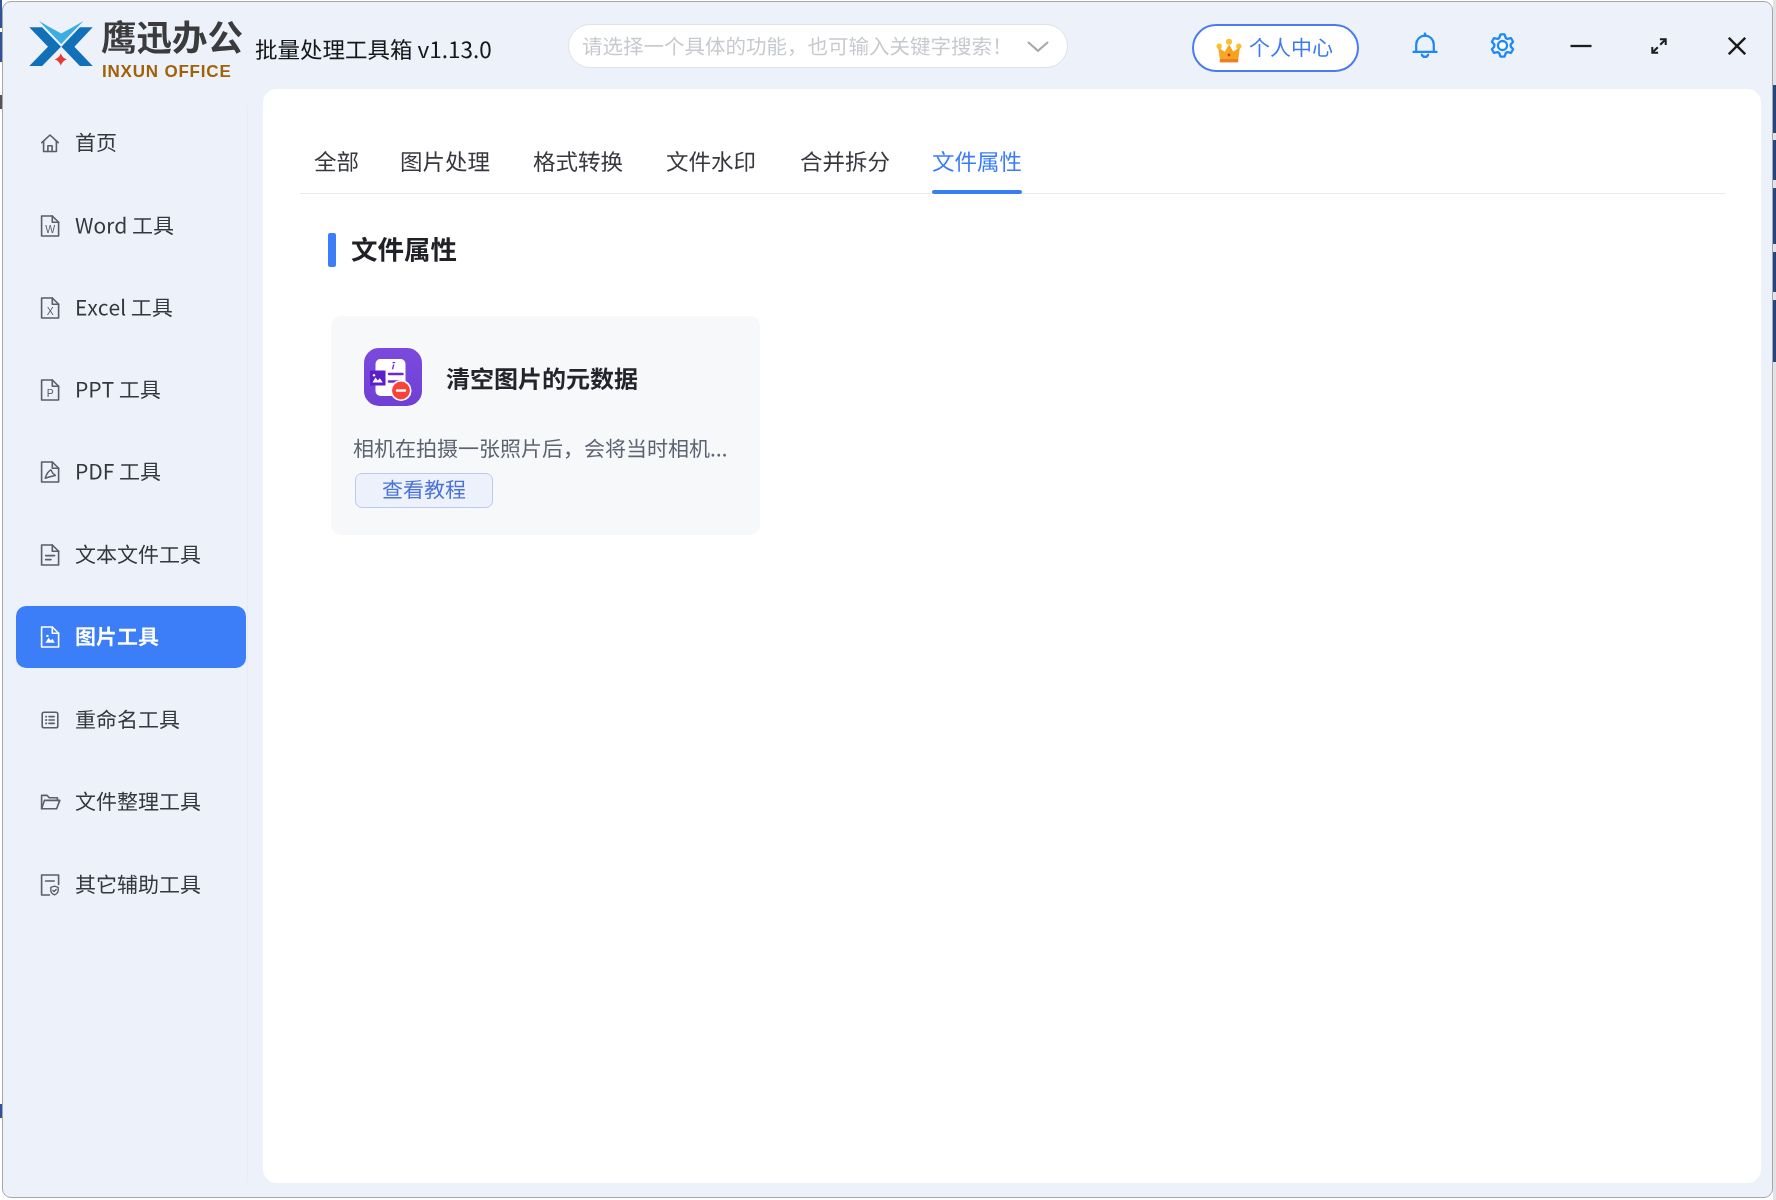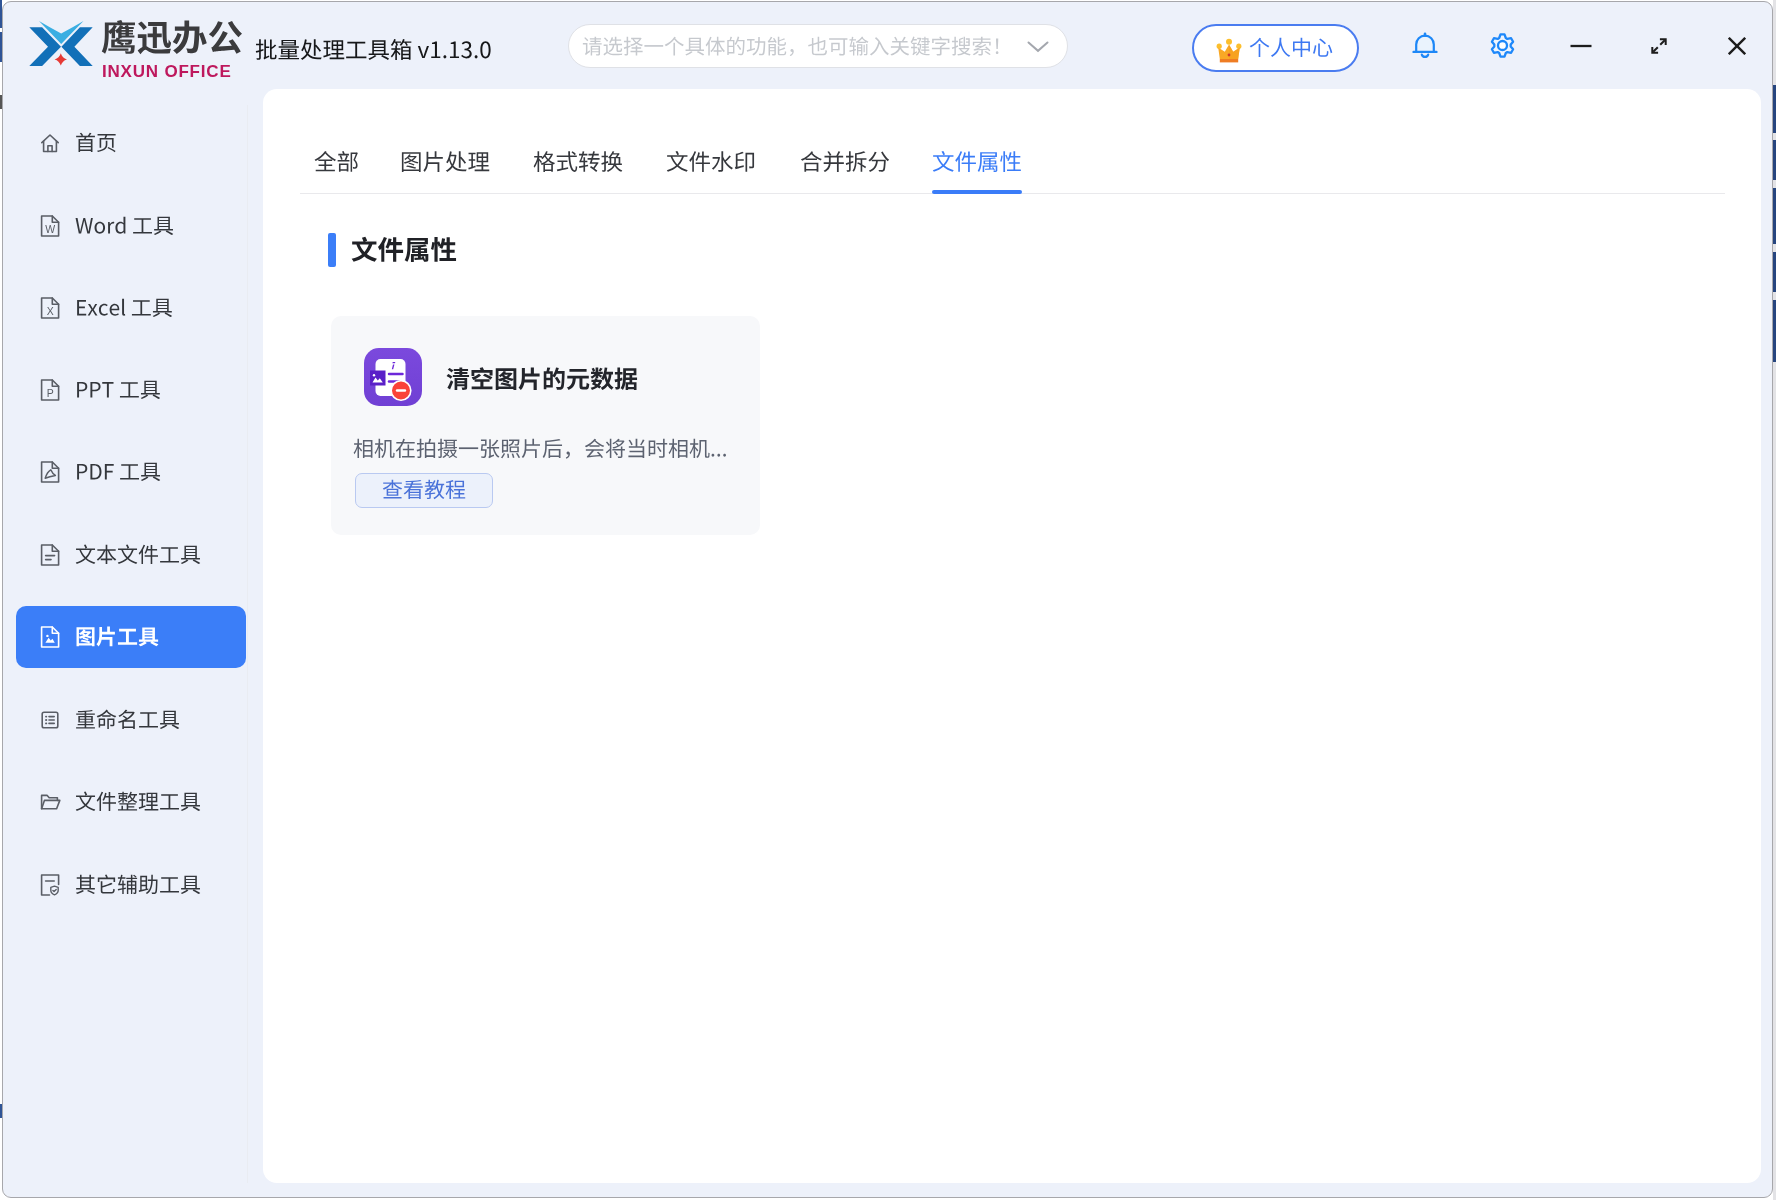--- a/index.html
+++ b/index.html
@@ -129,21 +129,21 @@
 <div class="abs" style="left:263px;top:89px;width:1498px;height:1094px;background:#fff;border-radius:14px;"></div>
 <div class="abs" style="left:247px;top:105px;width:1px;height:1078px;background:#e9ecf2"></div>
 <div class="abs" style="left:16px;top:606px;width:230px;height:62px;background:#3b7ef8;border-radius:10px;"></div>
 <div class="abs" style="left:568px;top:24px;width:498px;height:42px;background:#fff;border:1px solid #dfe1e6;border-radius:22px;"></div>
 <div class="abs" style="left:1192px;top:24px;width:163px;height:44px;background:#fff;border:2px solid #4a7cf0;border-radius:24px;"></div>
 <div class="abs" style="left:300px;top:193px;width:1425px;height:1px;background:#e9e9ec"></div>
 <div class="abs" style="left:932px;top:190px;width:90px;height:4px;border-radius:2px;background:#3a7cf8"></div>
 <div class="abs" style="left:328px;top:233px;width:8px;height:34px;background:#3b7ef8;border-radius:2px"></div>
 <div class="abs" style="left:331px;top:316px;width:429px;height:219px;background:#f7f8fa;border-radius:10px;"></div>
 <div class="abs" style="left:355px;top:473px;width:138px;height:35px;background:#ecf1fb;border:1px solid #b9c9f1;border-radius:7px;box-sizing:border-box"></div>
-<div class="abs" style="left:102px;top:62px;font:bold 17px 'Liberation Sans';letter-spacing:0.8px;color:#be185d">INXUN OFFICE</div>
+<div class="abs" style="left:102px;top:62px;font:bold 17px 'Liberation Sans';letter-spacing:0.8px;color:#a16207">INXUN OFFICE</div>
 <svg style="position:absolute;left:26px;top:18px" width="70" height="56" viewBox="0 0 70 56">
     <path d="M3.3,9.3 L16.1,9.3 L35,28.7 L16.1,48.1 L3.3,48.1 L22,28.7 Z" fill="#1270b8"></path>
     <path d="M66.7,9.3 L53.9,9.3 L35.4,28.7 L53.9,48.1 L66.7,48.1 L48.4,28.7 Z" fill="#1270b8"></path>
     <path d="M13,3 Q24.5,14.8 35.2,26 Q45.9,14.8 57.5,3 Q46.4,9.6 35.2,15.4 Q24,9.6 13,3 Z" fill="#3aaee2"></path>
     <path d="M34.8,35.2 C35.9,38.6 37.8,40.5 41,41.4 C37.8,42.3 35.9,44.2 34.8,47.6 C33.7,44.2 31.8,42.3 28.6,41.4 C31.8,40.5 33.7,38.6 34.8,35.2 Z" fill="#e63a35"></path>
   </svg>
 <svg style="position:absolute;left:1215px;top:36px" width="28" height="28" viewBox="0 0 28 28">
     <circle cx="4.2" cy="10.2" r="2.6" fill="#fcbf2d"></circle>
     <circle cx="14" cy="5.8" r="3" fill="#fcbf2d"></circle>
     <circle cx="23.8" cy="10.2" r="2.6" fill="#fcbf2d"></circle>

